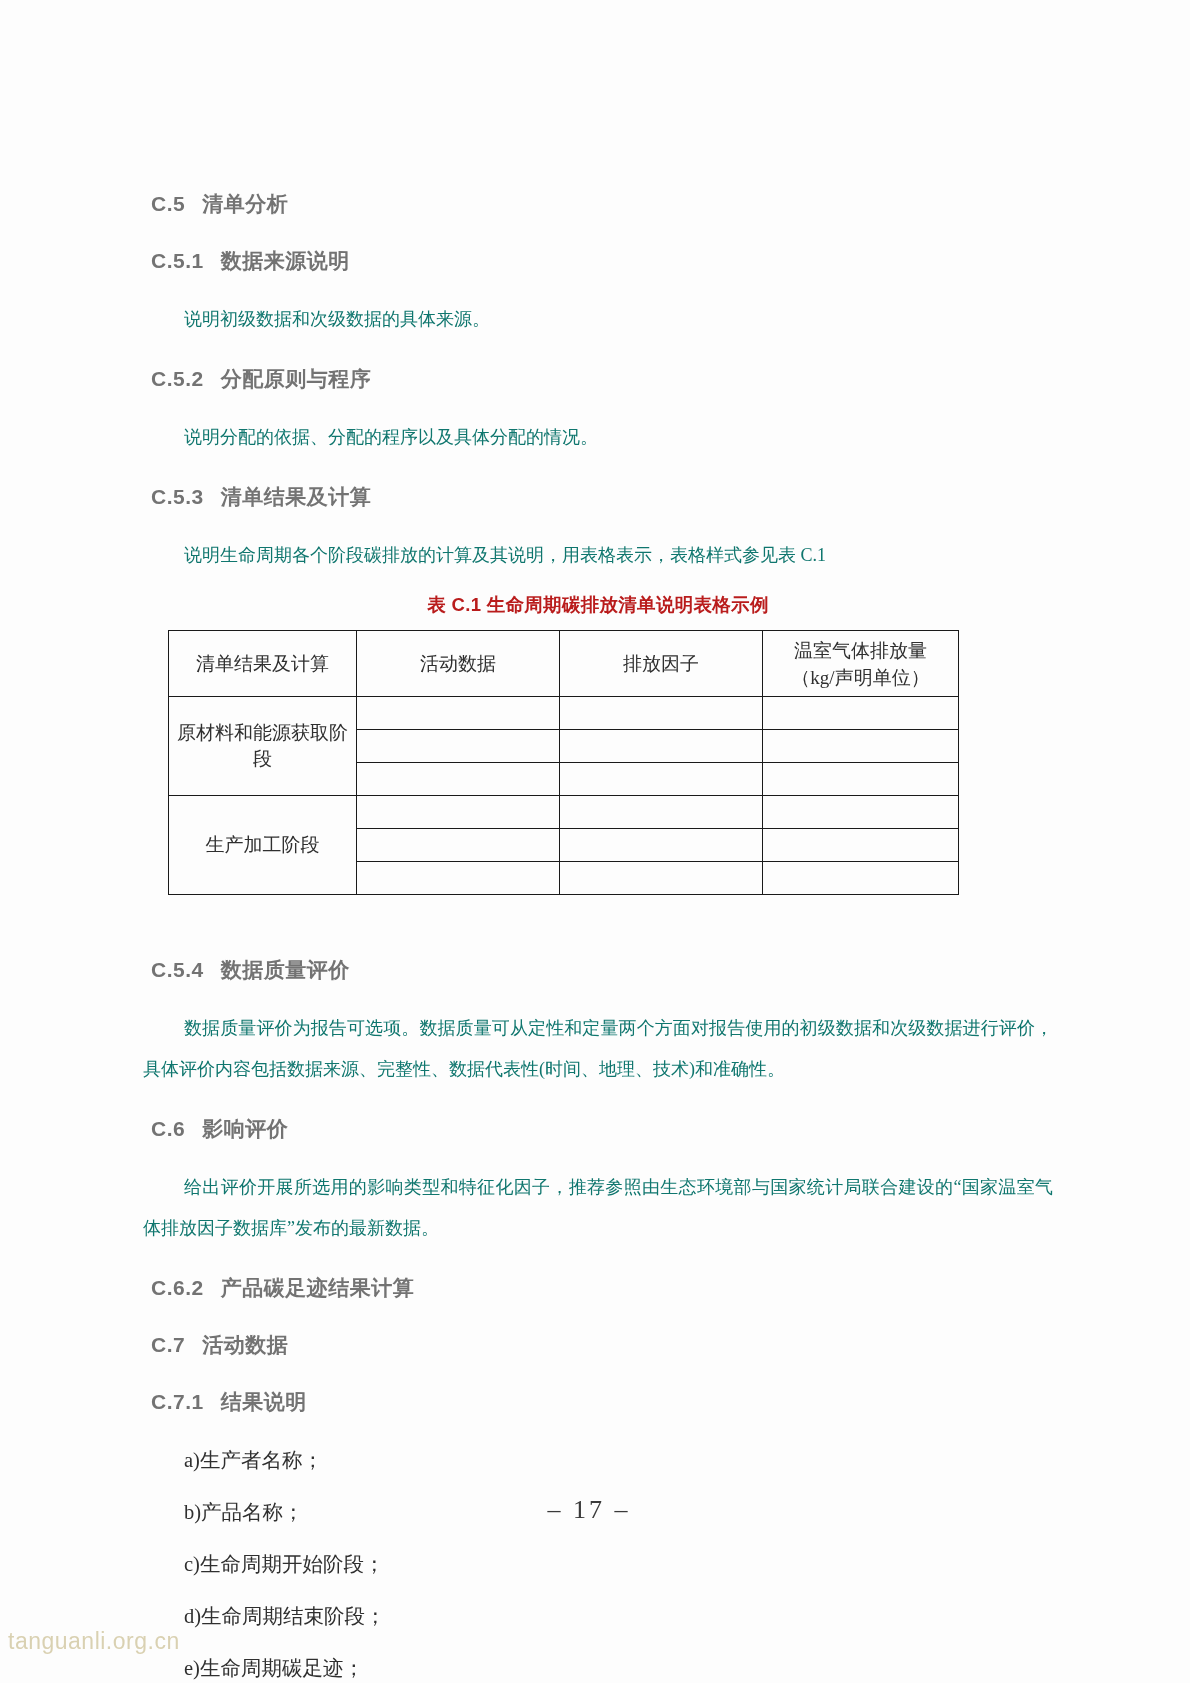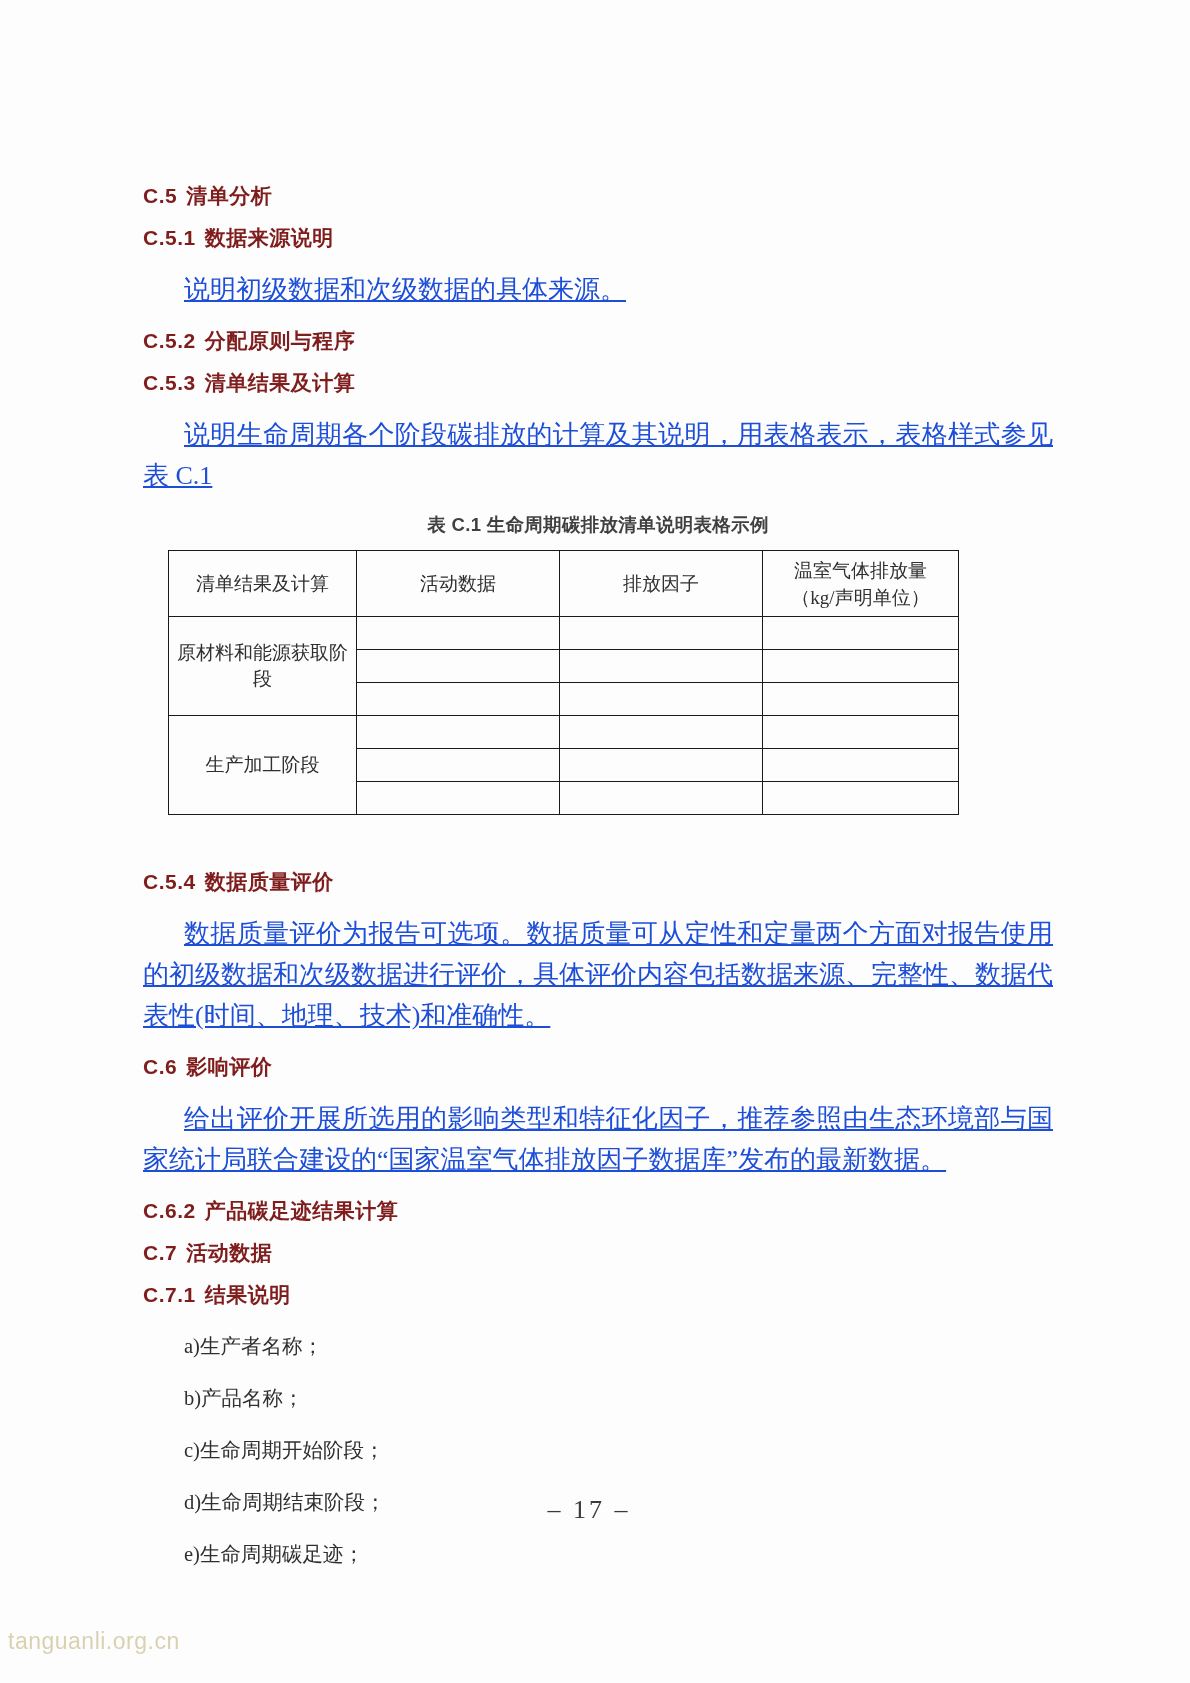--- a/index.html
+++ b/index.html
@@ -25,68 +25,67 @@
     left: 143px;
     top: 185px;
     width: 910px;
   }
 
   
   .h-sec {
     font-family: "Liberation Sans", "DejaVu Sans", sans-serif;
     font-weight: bold;
     font-size: 21px;
-    color: #7f1d1d;
-    margin: 0;
+    color: #737373;
+    margin: 8px;
     padding: 0;
     letter-spacing: 0.5px;
     line-height: 1.0;
   }
   .h-wrap {
     margin-bottom: 20px;
   }
   .h-num {
     display: inline-block;
     margin-right: 9px;
   }
   .h-txt {
     display: inline-block;
   }
 
   
   .para {
     font-family: "Liberation Serif", "DejaVu Serif", serif;
-    font-size: 26px;
+    font-size: 18px;
     line-height: 41px;
-    color: #1d4ed8;
+    color: #0f766e;
     text-align: justify;
     text-justify: inter-ideograph;
     margin: 0 0 20px 0;
     text-indent: 41px;
-    text-decoration: underline;
   }
   .para.flow {
     margin-bottom: 16px;
   }
   .listitem {
     font-family: "Liberation Serif", "DejaVu Serif", serif;
     font-size: 20.5px;
     line-height: 41px;
     color: #2f2f2f;
     margin: 0 0 11px 0;
     text-indent: 41px;
   }
 
   
   .tbl-caption {
     font-family: "Liberation Sans", "DejaVu Sans", sans-serif;
     font-weight: bold;
     font-size: 18.5px;
     text-align: center;
-    color: #404040;
+    color: #b91c1c;
     margin: 12px 0 13px 0;
     letter-spacing: 0.3px;
   }
   table.lci {
     border-collapse: collapse;
     width: 790px;
     margin: 0 auto 0 25px;
     table-layout: fixed;
   }
   table.lci td {
@@ -154,20 +153,21 @@
     </div>
 
     <div class="h-wrap">
       <span class="h-sec h-num">C.5.1</span><span class="h-sec h-txt">数据来源说明</span>
     </div>
     <p class="para">说明初级数据和次级数据的具体来源。</p>
 
     <div class="h-wrap">
       <span class="h-sec h-num">C.5.2</span><span class="h-sec h-txt">分配原则与程序</span>
     </div>
+    <p class="para">说明分配的依据、分配的程序以及具体分配的情况。</p>
 
     <div class="h-wrap">
       <span class="h-sec h-num">C.5.3</span><span class="h-sec h-txt">清单结果及计算</span>
     </div>
     <p class="para flow">说明生命周期各个阶段碳排放的计算及其说明，用表格表示，表格样式参见表 C.1</p>
 
     <div class="tbl-caption">表 C.1 生命周期碳排放清单说明表格示例</div>
     <table class="lci">
       <colgroup>
         <col class="col-a">

